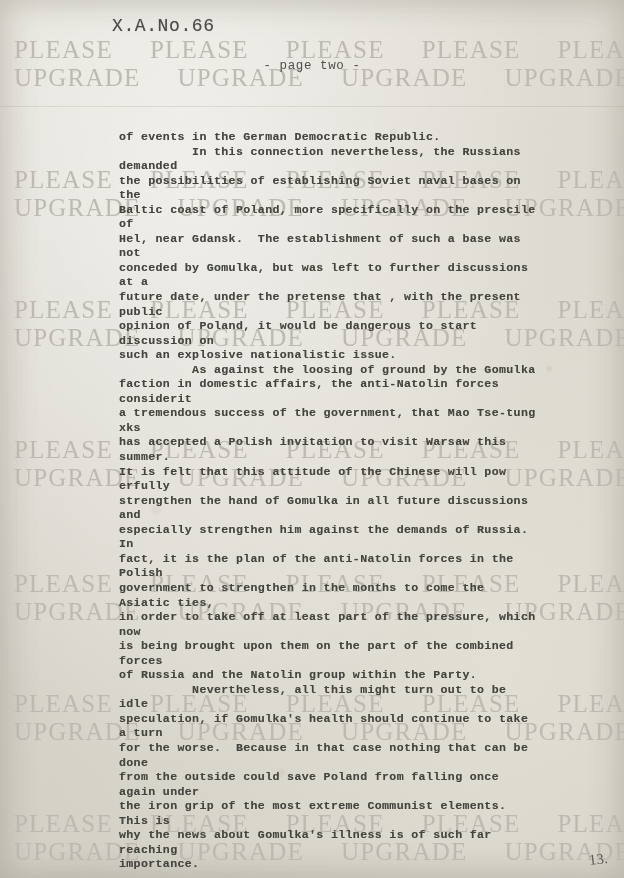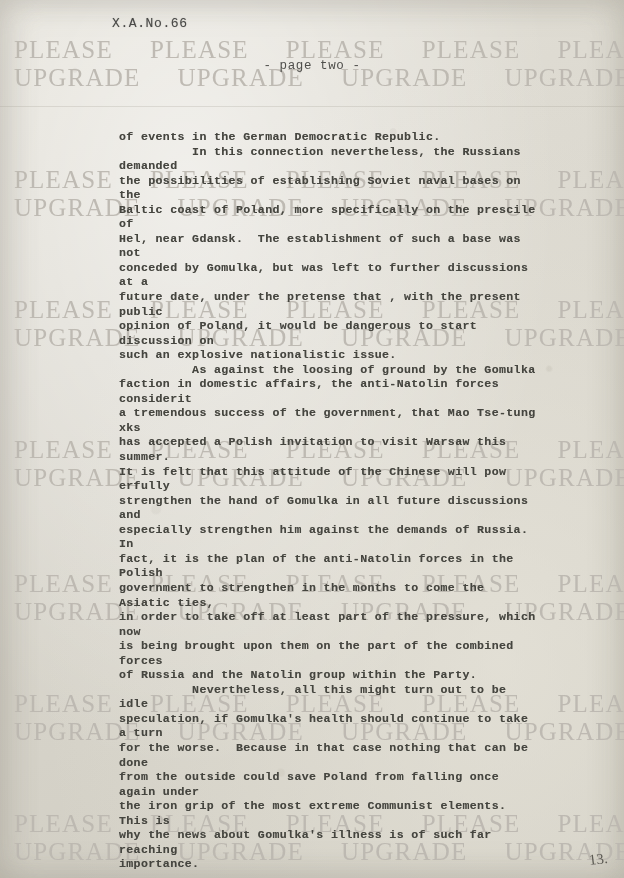--- a/index.html
+++ b/index.html
@@ -70,21 +70,21 @@
     color: rgba(188,183,176,0.95);
     white-space: nowrap;
     font-weight: 400;
   }
 
   
   #header-ref {
     position: absolute;
     left: 112px;
     top: 16px;
-    font-size: 13px;
+    font-size: 18px;
     letter-spacing: 0.6px;
     color: #4a4a48;
     z-index: 8;
     text-shadow: 0 0 1px rgba(60,60,58,0.35);
   }
   #page-label {
     position: absolute;
     left: 0;
     right: 0;
     top: 59px;

